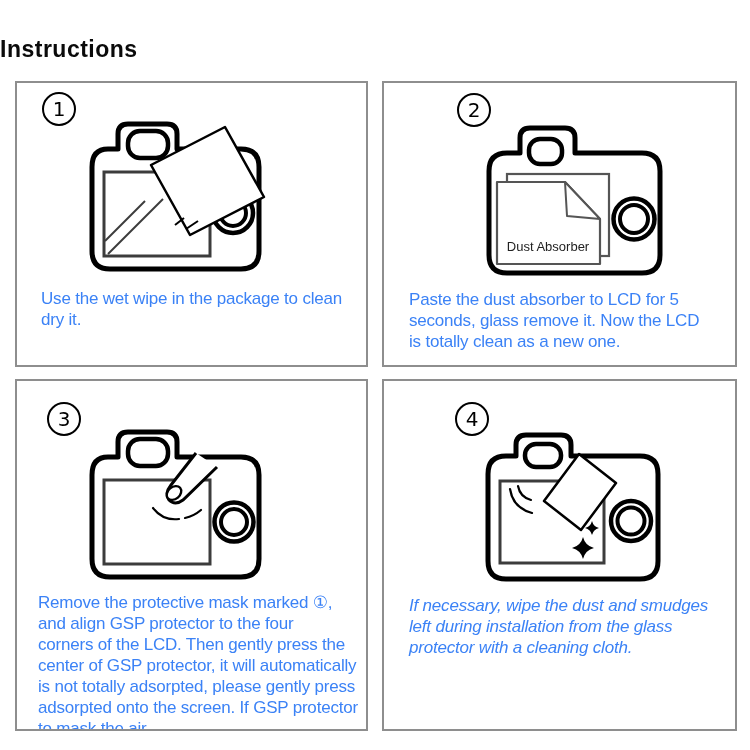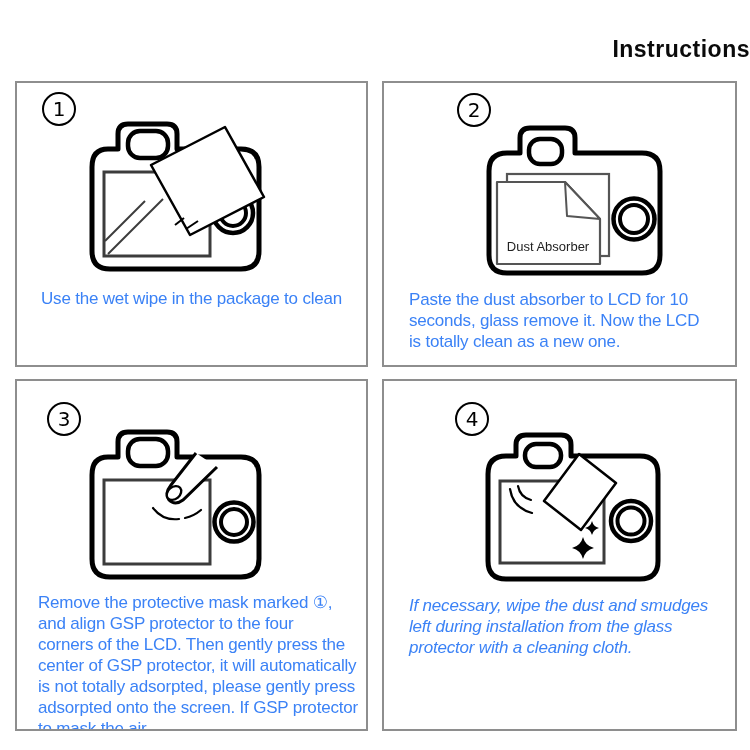--- a/index.html
+++ b/index.html
@@ -1,18 +1,18 @@
 <!DOCTYPE html>
 <html><head>
 <meta charset="utf-8">
 <style>
   html,body { margin:0; padding:0; background:#ffffff; }
   body { width:750px; height:750px; position:relative; font-family:"Liberation Sans", sans-serif; overflow:hidden; }
 
-  .title { position:absolute; top:36px; left:0; width:750px; text-align:right;
+  .title { position:absolute; top:36px; left:0; width:750px; text-align:left;
            font-size:23px; font-weight:bold; color:#0a0a0a; letter-spacing:0.5px; }
 
   .panel { position:absolute; border:2px solid #8e8e8e; background:#ffffff;
            box-sizing:border-box; overflow:hidden; }
   #panel1 { left:15px;  top:81px;  width:353px; height:286px; }
   #panel2 { left:382px; top:81px;  width:355px; height:286px; }
   #panel3 { left:15px;  top:379px; width:353px; height:352px; }
   #panel4 { left:382px; top:379px; width:355px; height:352px; }
 
   .badge { position:absolute; width:34px; height:34px; box-sizing:border-box;
@@ -63,20 +63,21 @@
     </g>
     <polygon points="138,6 177,76 103,114 64,44" fill="#ffffff" stroke="#000000" stroke-width="2.5" stroke-linejoin="round"></polygon>
     <g stroke="#000000" stroke-width="2" fill="none">
       <line x1="88" y1="104" x2="97" y2="97"></line>
       <line x1="99" y1="108" x2="111" y2="100"></line>
     </g>
   </svg>
 
   <div class="caption" id="cap1">
     <div>Use the wet wipe in the package to clean</div>
+    <div>dry it.</div>
   </div>
 </div>
 
 <div class="panel" id="panel2">
   <div class="badge" id="badge2">
     <span>2</span>
   </div>
 
   <svg class="illus" id="illus2" width="190" height="155" viewBox="0 0 190 155">
     <path d="M 25 29 L 38 29 L 38 14 Q 38 4 48 4 L 83 4 Q 93 4 93 14 L 93 29 L 160 29 Q 178 29 178 47 L 178 131 Q 178 149 160 149 L 25 149 Q 7 149 7 131 L 7 47 Q 7 29 25 29 Z" fill="#ffffff" stroke="#000000" stroke-width="5" stroke-linejoin="round"></path>
@@ -85,21 +86,21 @@
       <circle cx="152" cy="95" r="20.5" stroke-width="4.5"></circle>
       <circle cx="152" cy="95" r="14" stroke-width="4"></circle>
     </g>
     <rect x="25" y="50" width="102" height="82" fill="#ffffff" stroke="#555555" stroke-width="2.2"></rect>
     <path d="M 15 58 L 83 58 L 118 95 L 118 140 L 15 140 Z" fill="#ffffff" stroke="#555555" stroke-width="2.2" stroke-linejoin="round"></path>
     <path d="M 83 58 L 85 92 L 118 95 Z" fill="#ffffff" stroke="#555555" stroke-width="2" stroke-linejoin="round"></path>
     <text x="66" y="127" text-anchor="middle" font-size="13" fill="#222222" font-family="Liberation Sans, sans-serif">Dust Absorber</text>
   </svg>
 
   <div class="caption" id="cap2">
-    <div>Paste the dust absorber to LCD for 10</div>
+    <div>Paste the dust absorber to LCD for 5</div>
     <div>seconds, glass remove it. Now the LCD</div>
     <div>is totally clean as a new one.</div>
   </div>
 </div>
 
 <div class="panel" id="panel3">
   <div class="badge" id="badge3">
     <span>3</span>
   </div>
 

